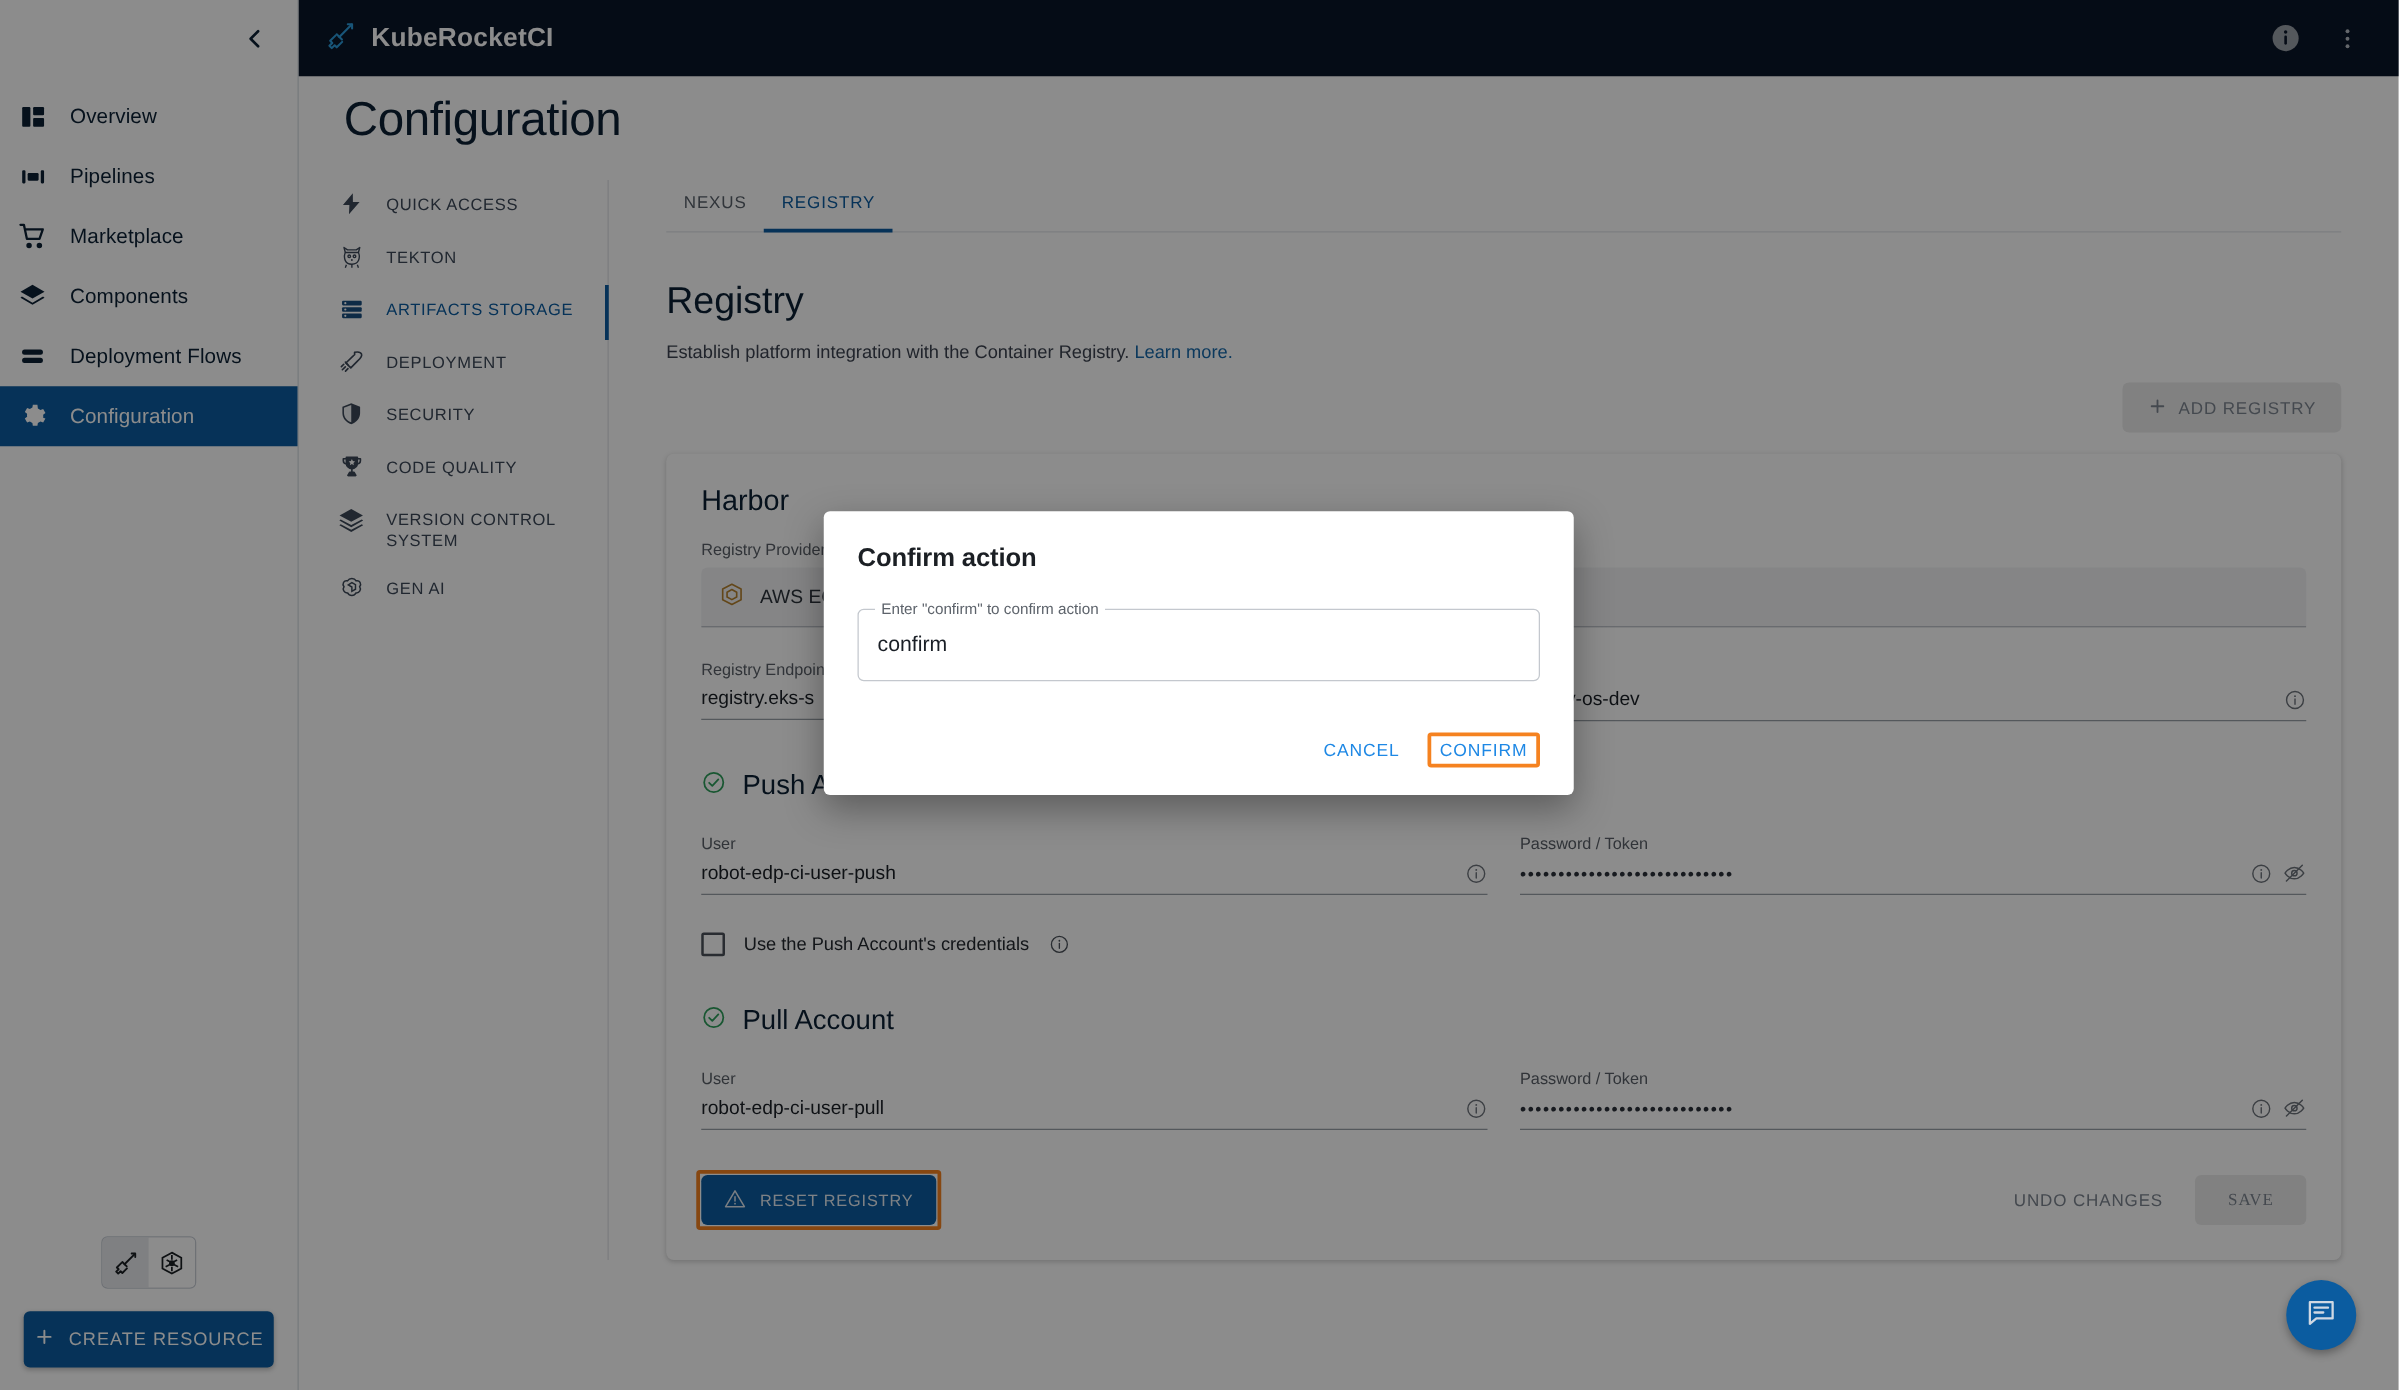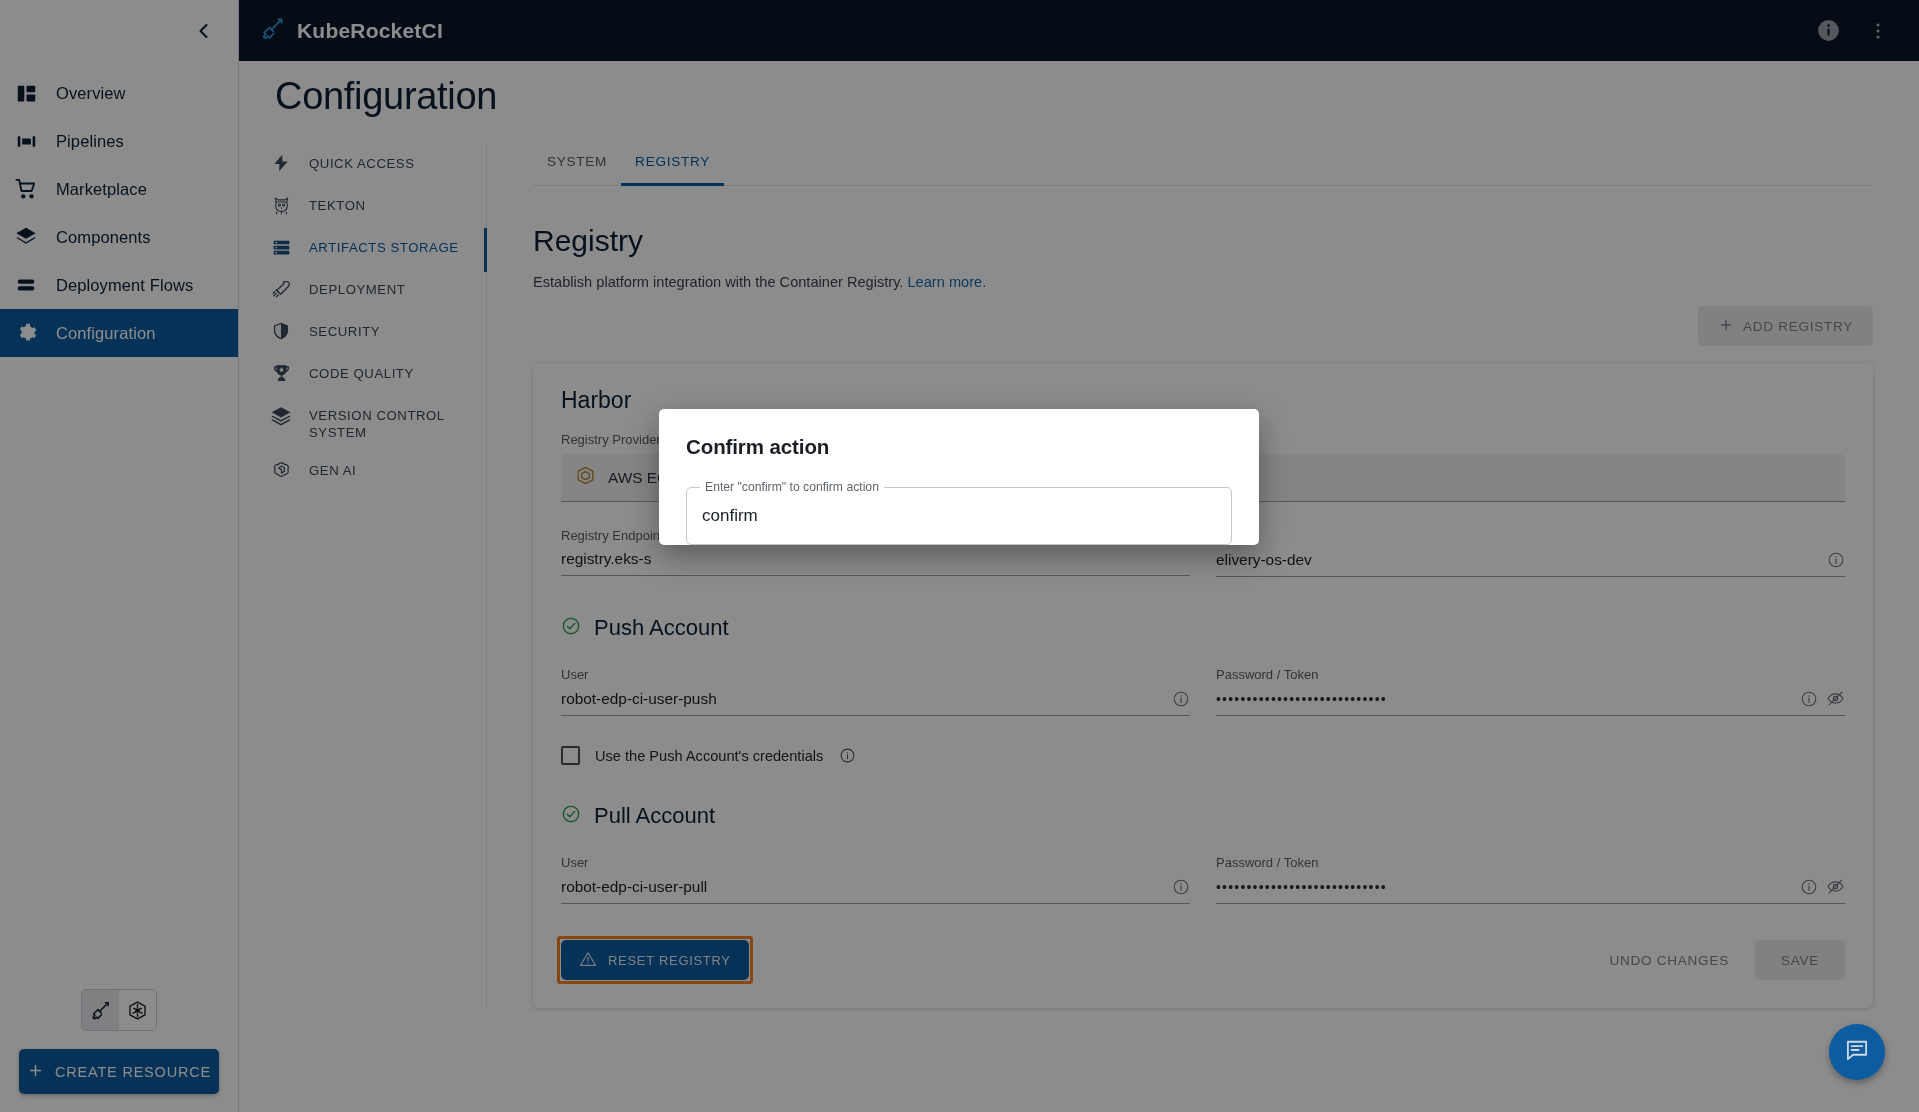--- a/index.html
+++ b/index.html
@@ -151,21 +151,21 @@
   }
   .hl-box { position: absolute; border: 3px solid #f58220; border-radius: 3px; pointer-events: none; }
   #footer-right { margin-left: auto; display: flex; align-items: center; gap: 12px; }
   #undo-changes {
     background: none; border: none; color: #7d8590; font-size: 13.6px; letter-spacing: .7px;
     padding: 0 14px; height: 40px; cursor: not-allowed; font-family: "Liberation Sans", sans-serif;
   }
   #save-btn {
     height: 40px; padding: 0 26px; background: rgba(0,0,0,.08); color: #7d8590; border: none;
     border-radius: 5px; font-size: 13.6px; letter-spacing: .7px; cursor: not-allowed;
-    font-family: Liberation Sans, sans-serif;
+    font-family: Liberation Serif, serif;
   }
 
   
   #chat-fab {
     position: absolute; right: 34px; bottom: 32px; width: 56px; height: 56px;
     border-radius: 50%; background: #0b5ca0; display: flex; align-items: center;
     justify-content: center; box-shadow: 0 3px 7px rgba(0,0,0,.32); cursor: pointer; z-index: 45;
   }
 
   
@@ -427,21 +427,21 @@
                   <path d="M12 3.2c2 0 3.3 1 3.9 2.1 1.3-.3 2.8.1 3.6 1.5.8 1.4.4 2.9-.4 3.9.7 1 1 2.5.2 3.9s-2.2 1.9-3.5 1.8c-.6 1.2-1.9 2.4-3.8 2.4s-3.3-1.2-3.9-2.4c-1.3.1-2.7-.4-3.5-1.8s-.5-2.9.2-3.9c-.8-1-1.2-2.5-.4-3.9s2.3-1.8 3.6-1.5C8.7 4.2 10 3.2 12 3.2z"></path>
                   <path d="M8.7 9.1 12 11v3.9l3.3-1.9V8.9L12 7z"></path>
                 </svg>
             </span>
             <span class="sn-lbl">GEN AI</span>
           </div>
         </div>
 
         <div id="main">
           <div id="tabs">
-            <div class="tab">SYSTEM</div>
+            <div class="tab">NEXUS</div>
             <div class="tab active">REGISTRY</div>
           </div>
 
           <div id="section-head">
             <div id="section-title">Registry</div>
             <div id="section-sub">
               <span>Establish platform integration with the Container Registry.</span>
               <a href="#">Learn more.</a>
             </div>
           </div>
@@ -637,15 +637,22 @@
   </div>
 
   <div id="dialog">
     <div id="dlg-title">Confirm action</div>
 
     <div id="dlg-input-wrap">
       <span id="dlg-input-legend">Enter "confirm" to confirm action</span>
       <input id="dlg-input" type="text" value="confirm" style="">
     </div>
 
+    <div id="dlg-actions">
+      <button class="dlg-btn">CANCEL</button>
+      <span id="confirm-wrap">
+        <button class="dlg-btn">CONFIRM</button>
+        <span class="hl-box" style="left:0;top:2px;right:0;bottom:2px;"></span>
+      </span>
+    </div>
   </div>
 
 </div>
 
 </body></html>

